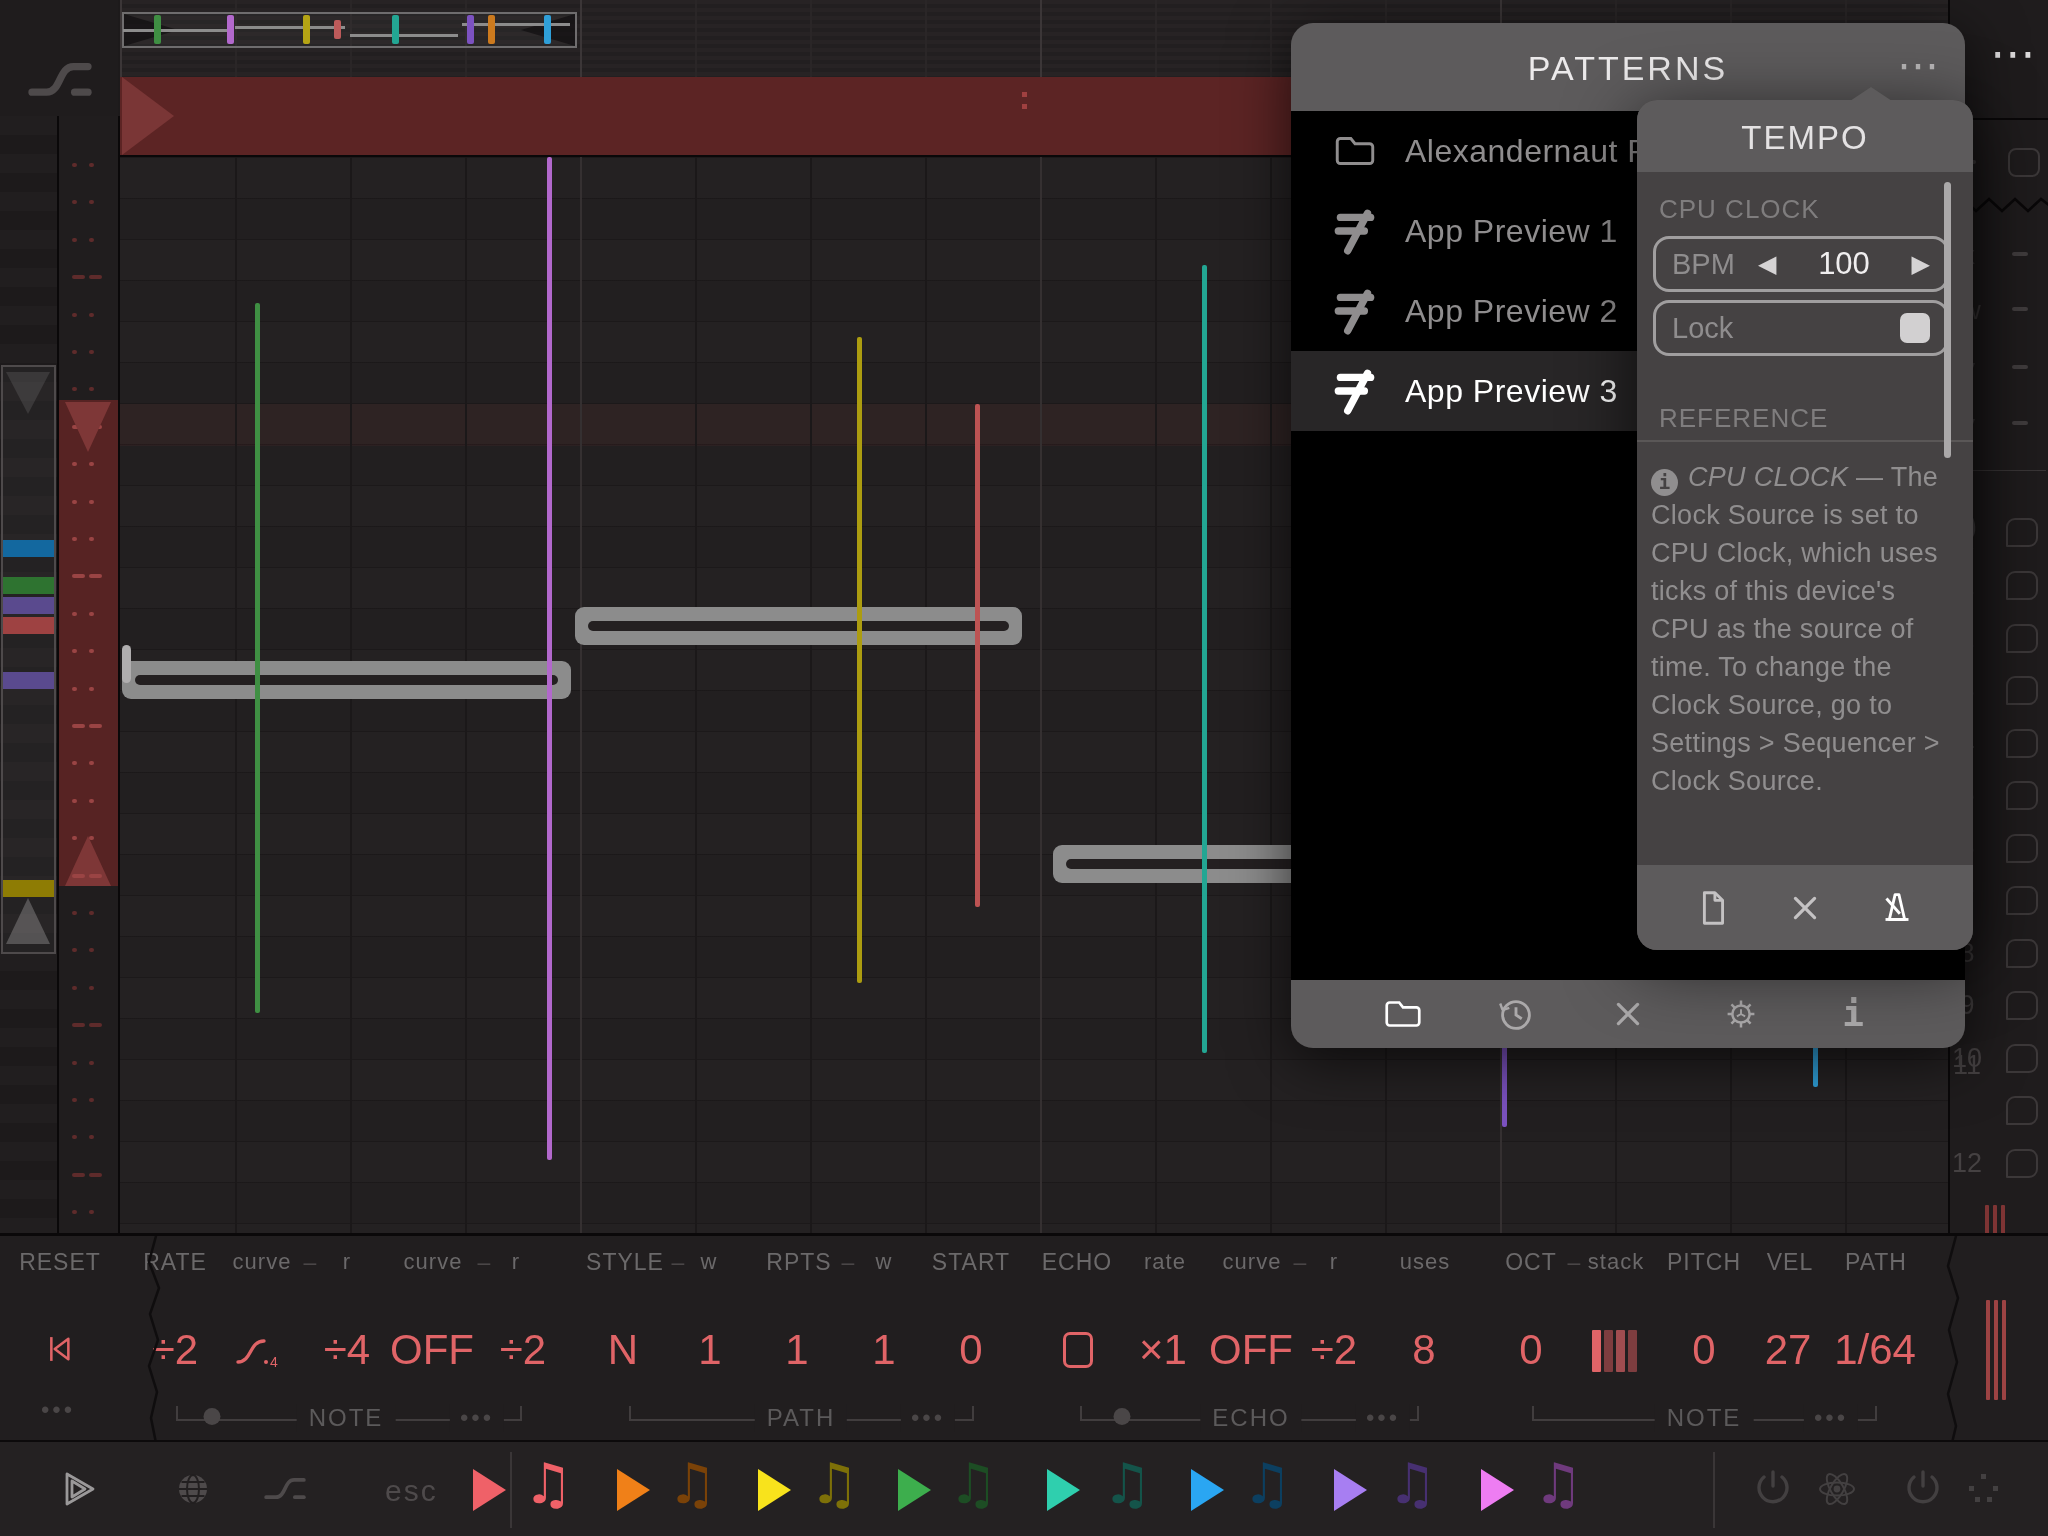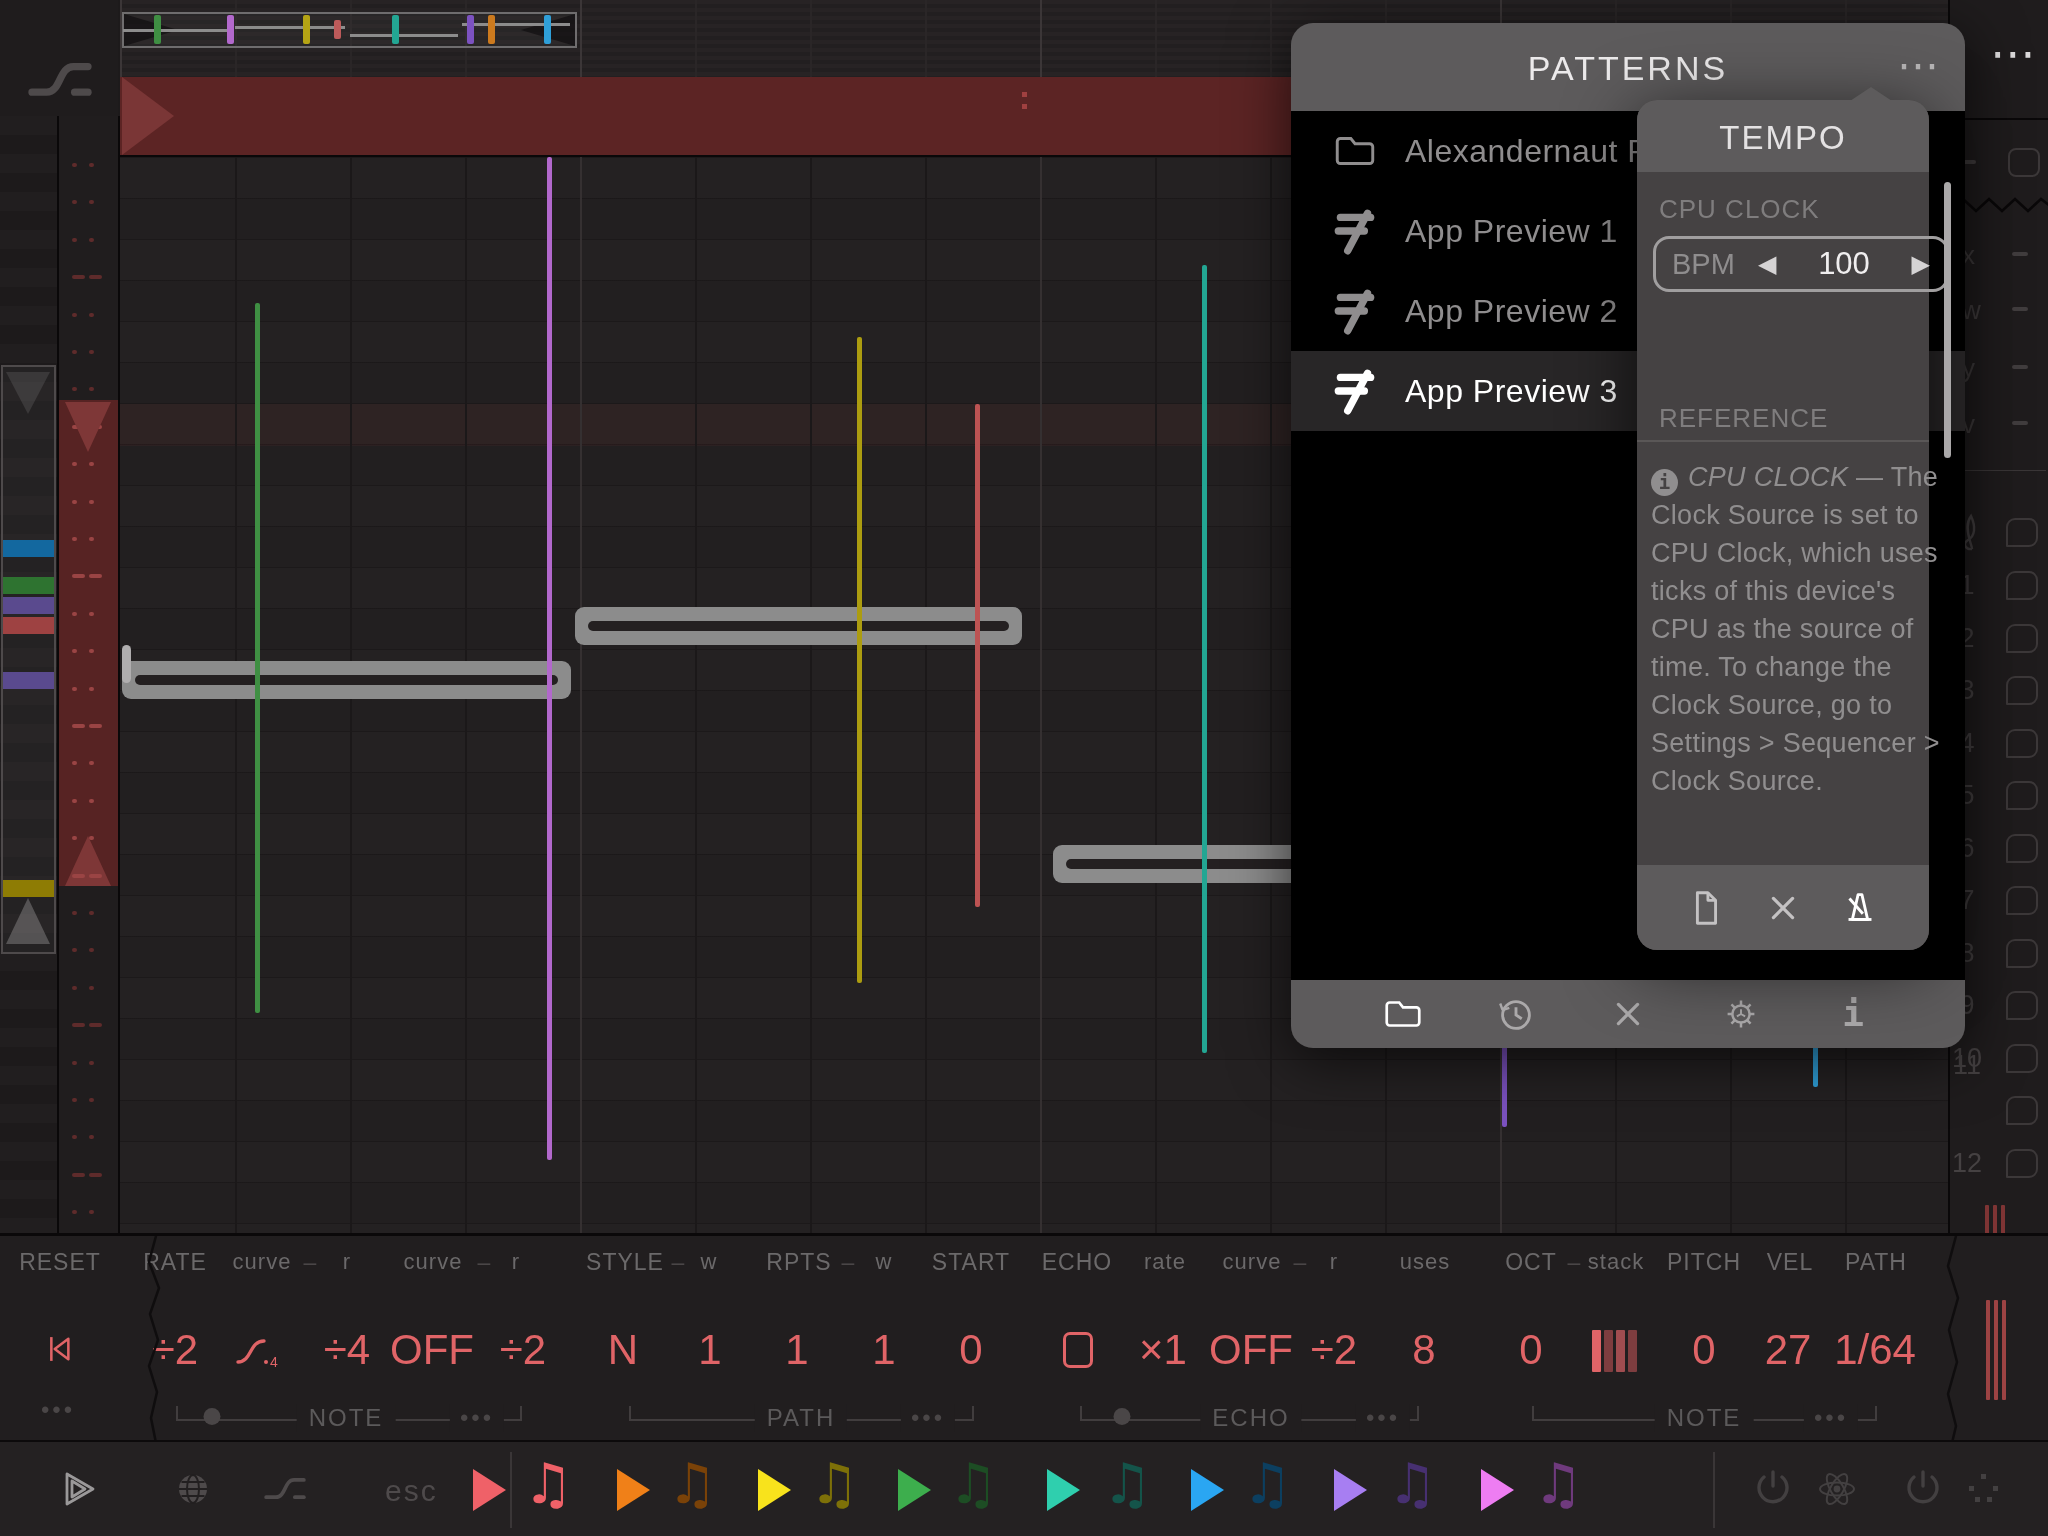--- a/index.html
+++ b/index.html
@@ -82,21 +82,21 @@
   .p-row .p-ico svg{width:48px;height:48px;}
   .p-label{font-size:32px;white-space:nowrap;letter-spacing:0.5px;}
   #panel-footer{left:0;top:957px;width:100%;height:68px;background:#5d5b5c;border-radius:0 0 22px 22px;
      display:flex;align-items:center;justify-content:space-between;padding:0 90px 0 90px;box-sizing:border-box;}
   .pf-ico{width:44px;height:44px;color:#aba9aa;}
   .pf-ico svg{width:44px;height:44px;}
   .pf-ico.active{color:#fff;}
   .pf-info{font-family:"DejaVu Sans Mono",monospace;font-weight:bold;font-size:36px;line-height:44px;text-align:center;}
 
   
-  #popover{left:1637px;top:100px;width:292px;height:850px;z-index:60;border-radius:20px;
+  #popover{left:1637px;top:100px;width:336px;height:850px;z-index:60;border-radius:20px;
      box-shadow:0 14px 70px rgba(0,0,0,0.7);background:#454243;}
   #pop-arrow{left:213px;top:-13px;width:42px;height:14px;background:#5d5b5c;clip-path:polygon(50% 0,100% 100%,0 100%);}
   #pop-header{left:0;top:0;width:100%;height:72px;background:#5d5b5c;border-radius:20px 20px 0 0;}
   #pop-title{width:100%;text-align:center;top:19px;font-size:33px;letter-spacing:2px;color:#e4e2e3;}
   .pop-section-label{font-size:26px;color:#7f7d7e;letter-spacing:1px;}
   .pill{left:16px;width:296px;height:56px;border:3px solid #a09e9f;border-radius:16px;box-sizing:border-box;
         display:flex;align-items:center;padding:0 16px;}
   .pill .plabel{font-size:29px;color:#8f8d8e;}
   .pill .arrow{font-size:24px;color:#d5d3d4;}
   .pill .pvalue{font-size:31px;color:#f0eeef;}
@@ -433,20 +433,24 @@
     <div class="abs" id="pop-header">
       <div class="abs" id="pop-title">TEMPO</div>
     </div>
     <div class="abs pop-section-label" style="left:22px;top:94px">CPU CLOCK</div>
     <div class="abs pill" style="top:136px">
       <span class="plabel" style="width:86px">BPM</span>
       <span class="arrow sym">◀</span>
       <span class="pvalue" style="flex:1;text-align:center">100</span>
       <span class="arrow sym">▶</span>
     </div>
+    <div class="abs pill" style="top:200px">
+      <span class="plabel" style="flex:1">Lock</span>
+      <span id="lock-check"></span>
+    </div>
     <div class="abs pop-section-label" style="left:22px;top:303px">REFERENCE</div>
     <div class="abs" id="pop-hr"></div>
     <div class="abs" id="ref-text">
       <span id="ref-info">i</span><em>CPU CLOCK</em>
       <span>— The Clock Source is set to CPU Clock, which uses ticks of this device's CPU as the source of time. To change the Clock Source, go to Settings &gt; Sequencer &gt; Clock Source.</span>
     </div>
     <div class="abs" id="pop-footer">
         <span class="pf-ico"><svg viewBox="0 0 46 46">
             <g fill="none" stroke="currentColor" stroke-width="3" stroke-linejoin="round">
               <path d="M14 7 h11 l8 8 v24 h-19 z"></path>

